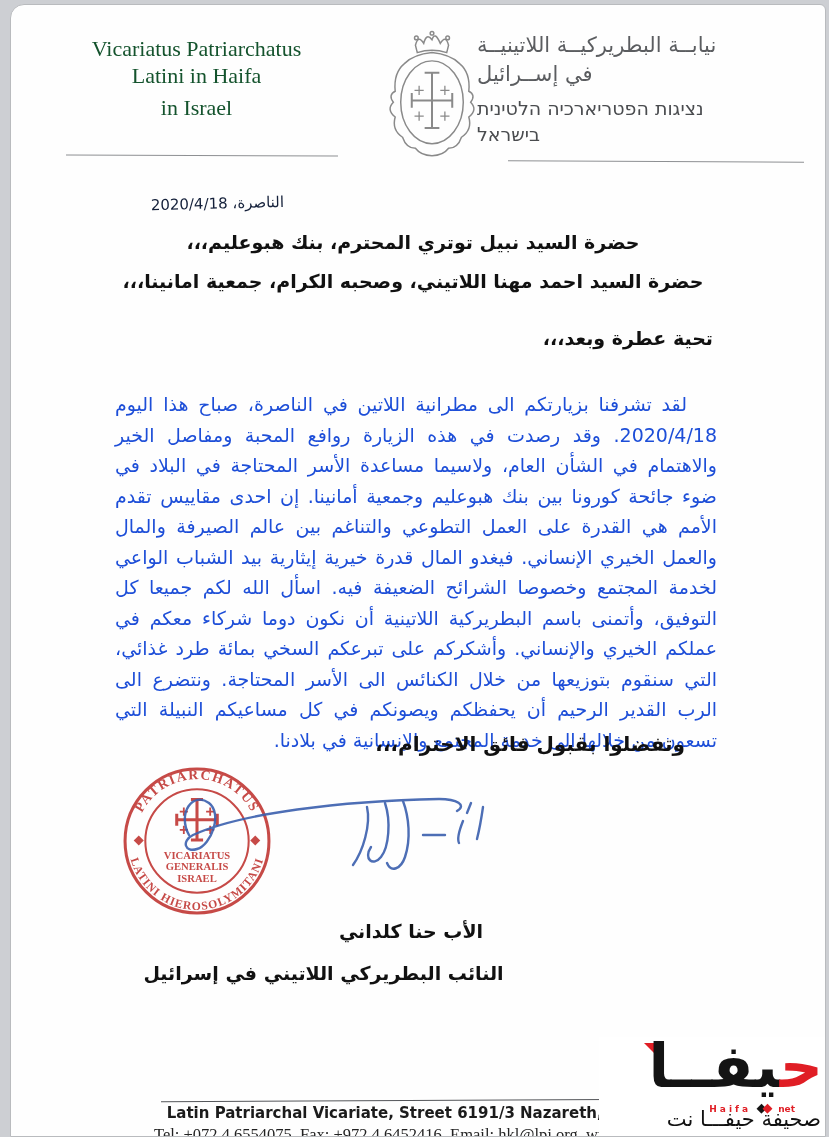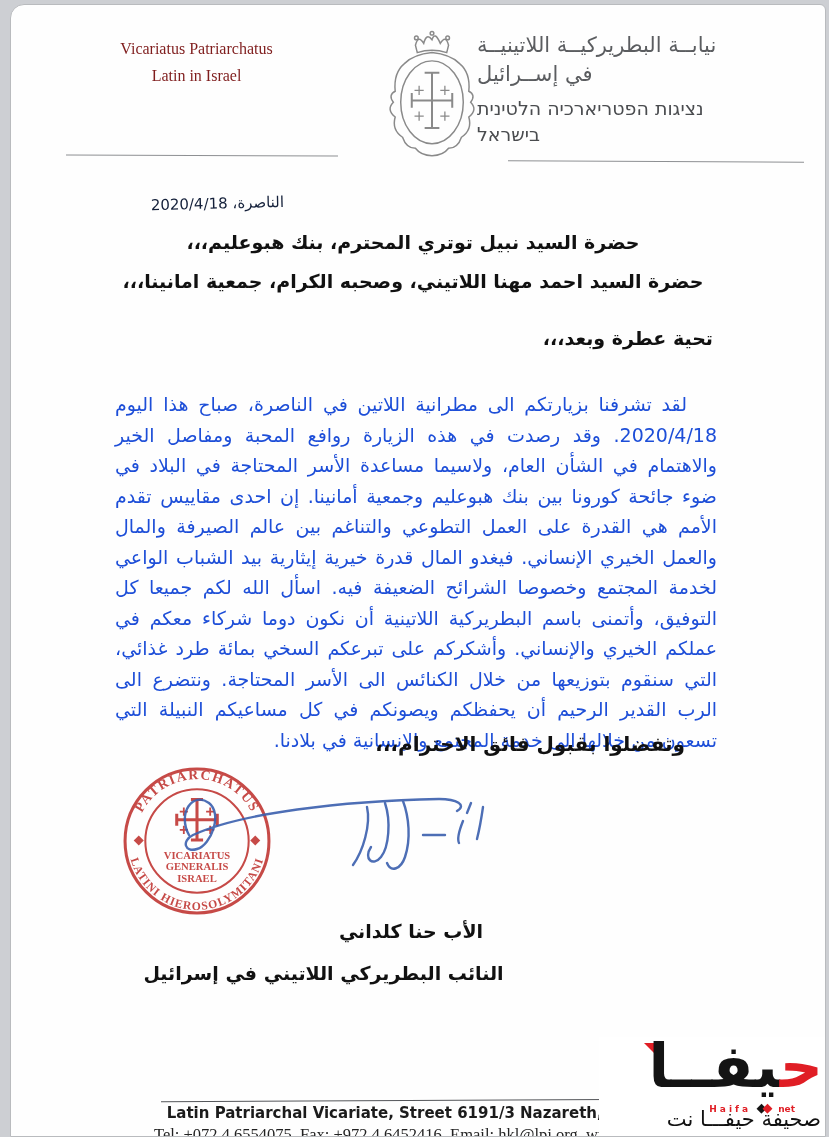--- a/index.html
+++ b/index.html
@@ -10,21 +10,21 @@
   }
   .page{
     position:absolute;left:10px;top:4px;right:3px;bottom:0;
     background:#fefefe;border:1px solid #b9bbbe;
     border-radius:14px 6px 0 0;overflow:hidden;
   }
   
   .hdr-left{
     position:absolute;left:38px;top:30px;width:295px;text-align:center;
     font-family:"Liberation Serif","DejaVu Serif",serif;
-    color:#7f1d1d;font-size:16px;line-height:27px;
+    color:#14532d;font-size:22px;line-height:27px;
   }
   .hdr-left .block2{margin-top:5px;}
   .crest{position:absolute;left:352px;top:20px;width:138px;height:138px;}
   .hdr-right{
     position:absolute;right:38px;top:26px;width:310px;text-align:left;direction:rtl;
   }
   .hdr-ar{color:#5b5d60;font-size:21px;line-height:29px;}
   .hdr-he{color:#4a4c4f;font-size:19px;line-height:26px;margin-top:6px;}
   .rule{position:absolute;height:1px;background:#8e9093;}
   .rule-l{left:55px;top:150px;width:272px;transform:rotate(0.2deg);}
@@ -74,22 +74,23 @@
   .wm-cap{position:absolute;right:4px;top:70px;direction:rtl;white-space:nowrap;
     font-size:21px;color:#111;}
 </style>
 </head>
 <body>
 
 <div class="page">
 
   <div class="hdr-left">
     <div>Vicariatus Patriarchatus</div>
-    <div>Latin in Israel</div>
+    <div>Latini in Haifa</div>
     <div class="block2">
+      <div>in Israel</div>
     </div>
   </div>
 
   <div class="crest">
     <svg viewBox="0 0 140 150" width="138" height="138">
       <g stroke="#8a8a8a" fill="none" stroke-width="1.6">
 
         <path d="M52,22 q3,-12 9,-2 q3,-12 9,-4 q3,-10 9,4 q6,-10 9,2 l-2,8 q-16,-5 -32,0 z"></path>
         <circle cx="53" cy="14" r="2"></circle>
           <circle cx="70" cy="9" r="2"></circle>

